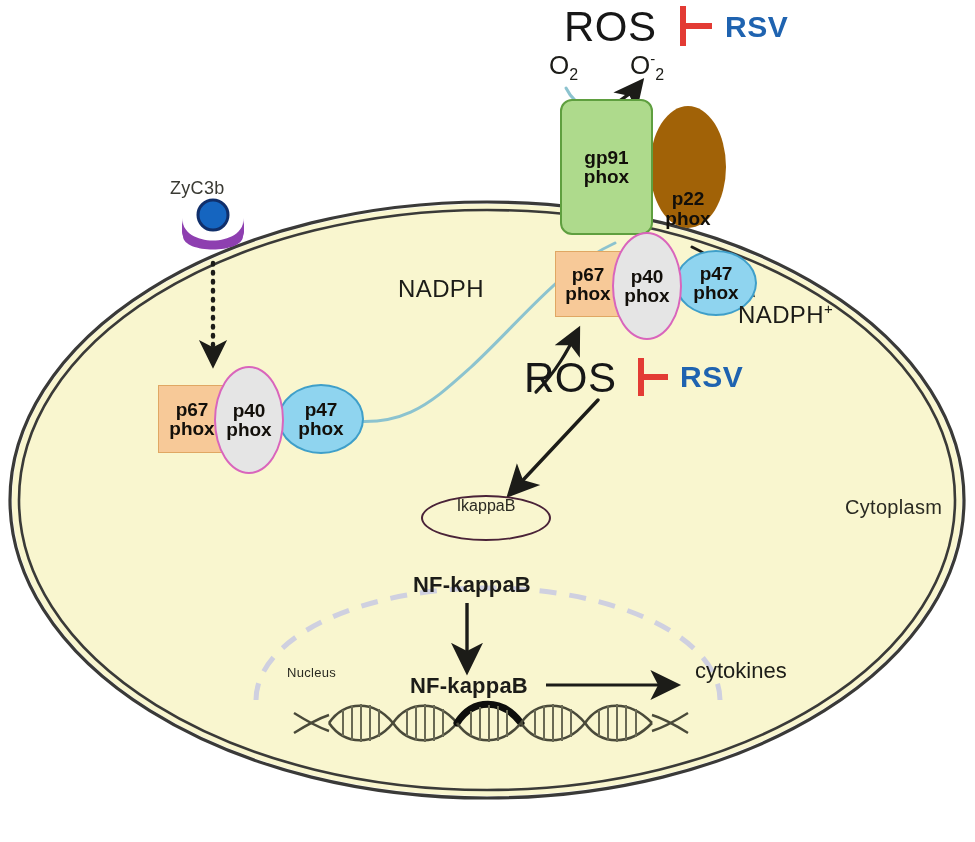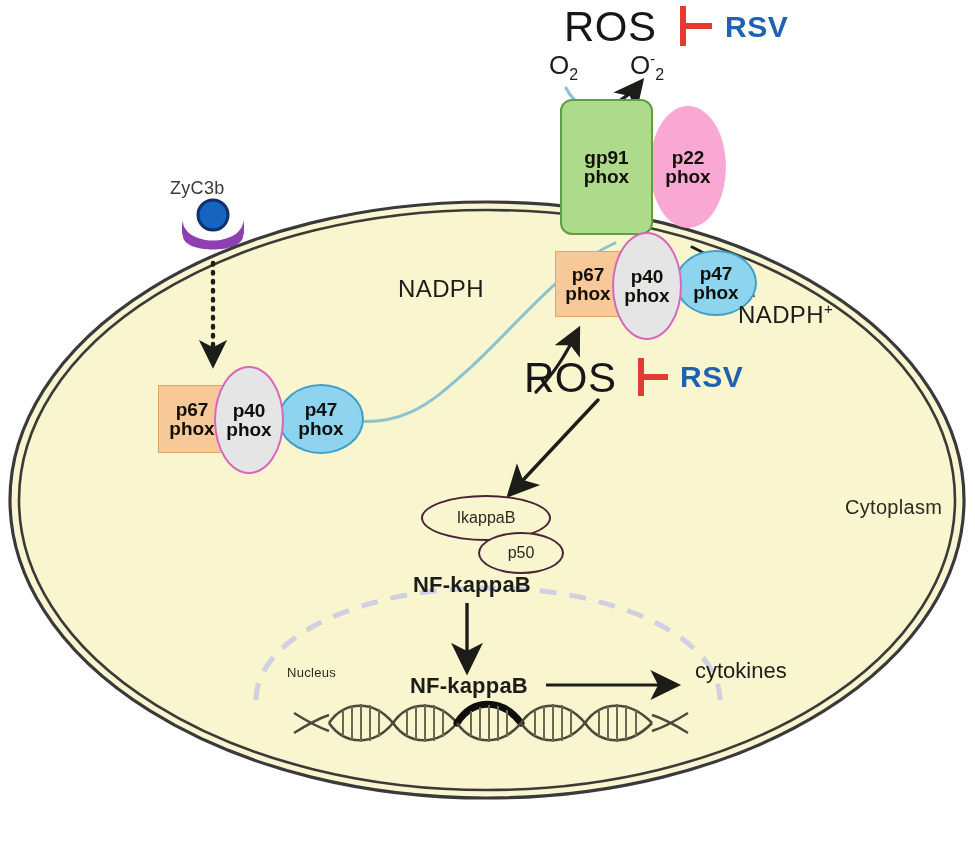--- a/index.html
+++ b/index.html
@@ -16,27 +16,27 @@
   .nadph sup{font-size:15px;}
   .zyc{font-size:18px;color:#3a3a33;letter-spacing:0.3px;}
   .cyto{font-size:20px;color:#2a2a22;letter-spacing:0.3px;}
   .nucleus{font-size:13px;color:#2a2a22;letter-spacing:0.3px;}
   .nfk{font-size:22px;color:#1c1c18;font-weight:600;letter-spacing:0.2px;}
   .cytokines{font-size:22px;color:#1c1c18;text-align:center;line-height:1.25;font-weight:500;}
   .subunit{position:absolute;display:flex;flex-direction:column;align-items:center;
            justify-content:center;font-weight:bold;color:#120f0a;line-height:1.02;margin-left:34px;}
   .subunit span{display:block;}
   .box-green{background:#aeda8c;border:2px solid #5f9f3f;border-radius:12px;}
-  .ov-mint{background:#f9a8d4;border-radius:50%;}
+  .ov-mint{background:#a16207;border-radius:50%;justify-content:flex-end;}
   .box-peach{background:#f7c998;border:1px solid #e0a763;}
   .ov-pink{background:#e5e5e5;border:2px solid #d965bc;border-radius:50%;}
   .ov-blue{background:#8fd4ef;border:2px solid #3f9fc9;border-radius:50%;}
   .ov-label{font-size:19px;}
   .small-ov{font-size:16px;}
-  .nfbox{position:absolute;display:flex;align-items:center;justify-content:center;
+  .nfbox{position:absolute;display:flex;justify-content:center;
          border:2px solid #4a2338;border-radius:50%;background:#f9f6cf;color:#2a2a22;}
 </style>
 </head>
 <body>
 
 <div id="stage">
 
   <svg width="975" height="842" viewBox="0 0 975 842">
 
     <ellipse cx="487" cy="500" rx="475" ry="296" fill="#f9f6cf" stroke="none"></ellipse>
@@ -182,23 +182,20 @@
     <span>phox</span>
   </div>
   <div class="subunit ov-pink ov-label" style="left:180px;top:366px;width:66px;height:104px;">
     <span>p40</span>
     <span>phox</span>
   </div>
 
   <div class="nfbox small-ov" style="left:421px;top:495px;width:126px;height:42px;">
     <span>IkappaB</span>
   </div>
-  <div class="nfbox small-ov" style="left:478px;top:532px;width:82px;height:38px;">
-    <span>p50</span>
-  </div>
 
   <div class="lbl ros" style="left:564px;top:3px;">ROS</div>
   <div class="lbl rsv" style="left:725px;top:10px;">RSV</div>
 
   <div class="lbl o2" style="left:549px;top:50px;">
     <span>O</span><sub>2</sub>
   </div>
   <div class="lbl o2" style="left:630px;top:50px;">
     <span>O</span><sup>-</sup><sub>2</sub>
   </div>

